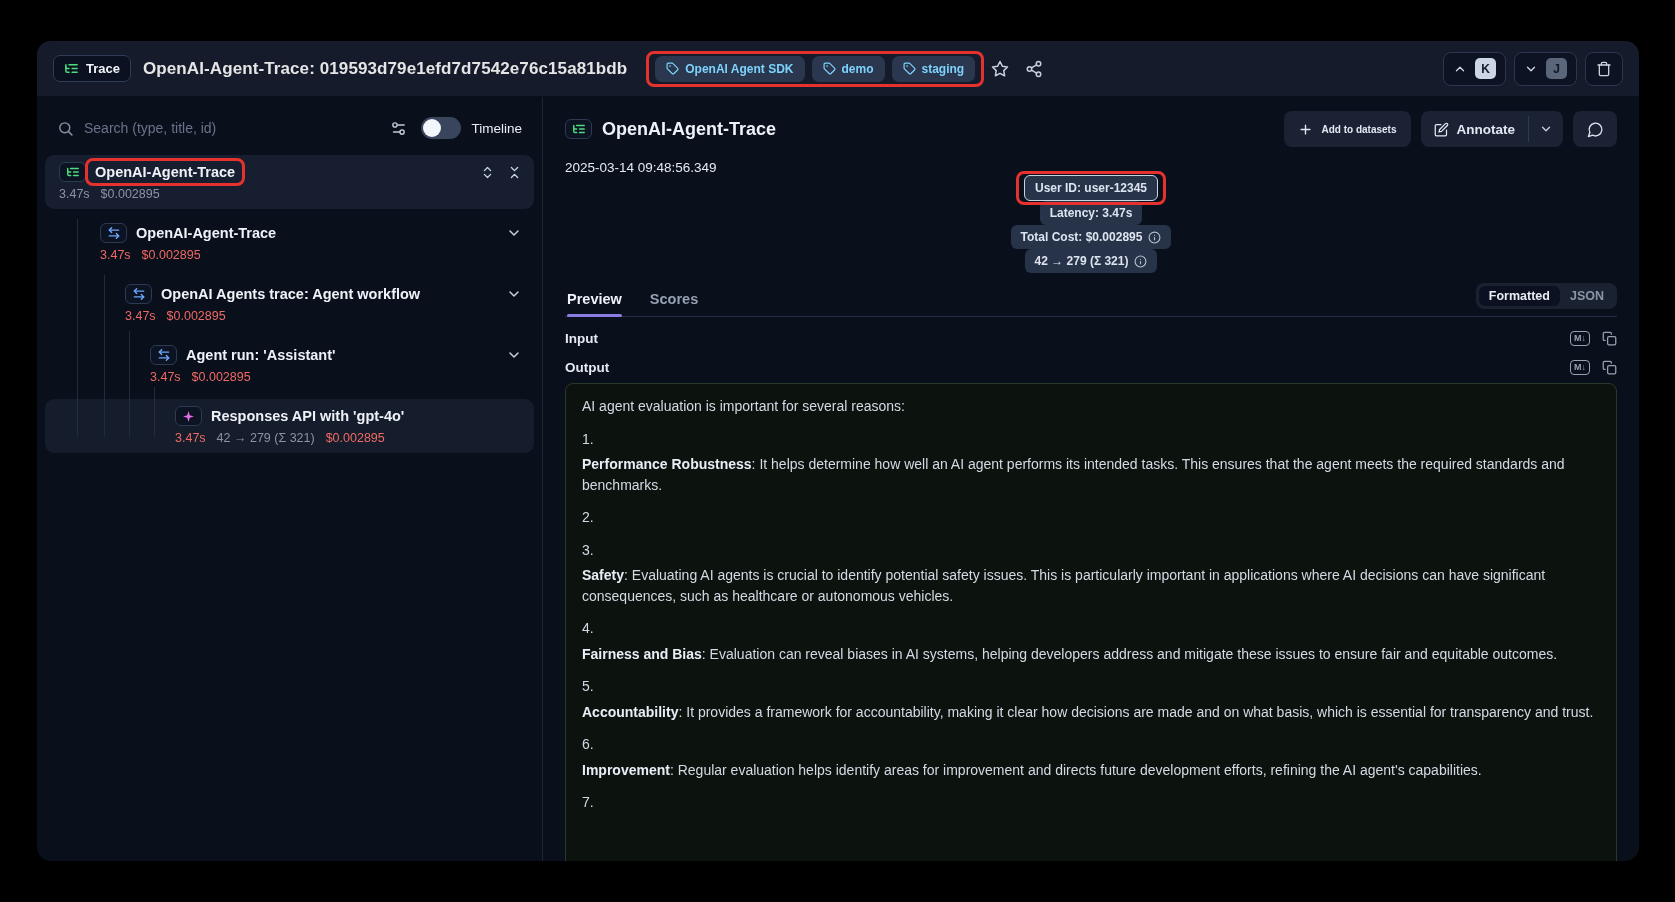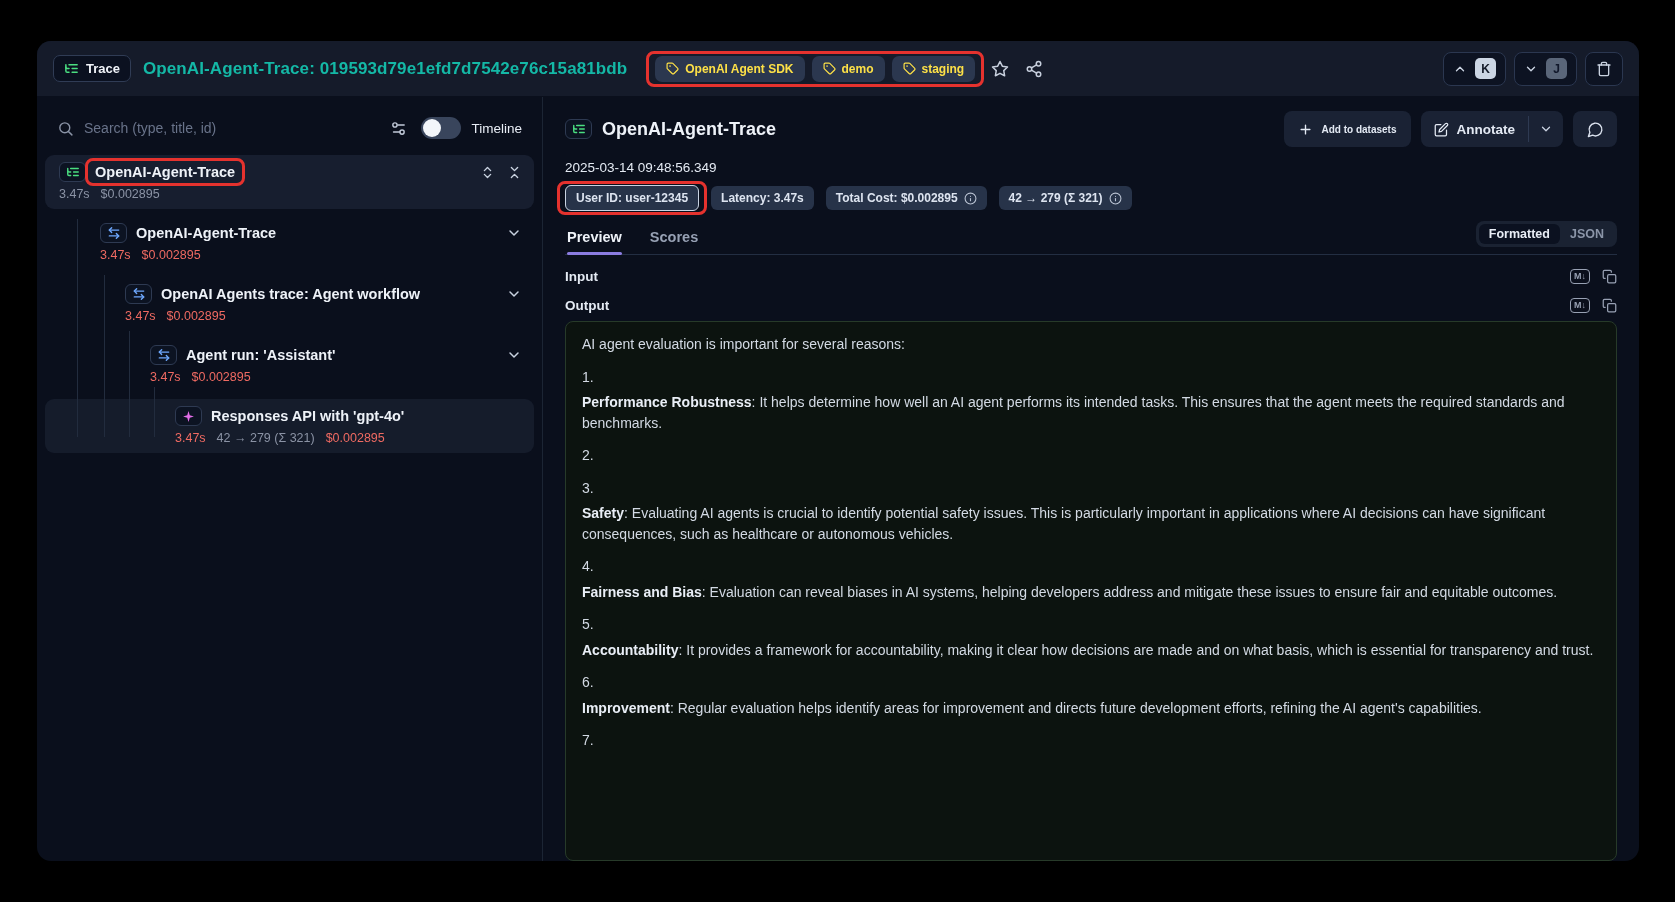--- a/index.html
+++ b/index.html
@@ -22,25 +22,25 @@
   .topbar {
     height:56px; flex-shrink:0; background:#151b2a;
     display:flex; align-items:center; padding:0 16px; gap:12px;
     border-bottom:1px solid #0a0f1c;
   }
   .trace-badge {
     display:flex; align-items:center; gap:7px;
     background:#0b1120; border:1px solid #303c55; border-radius:7px;
     padding:5px 10px; color:#f1f4f9; font-weight:700; font-size:13px;
   }
-  .topbar-title { color:#14b8a6; font-weight:700; font-size:17px; letter-spacing:.1px; }
+  .topbar-title { color:#e5e5e5; font-weight:700; font-size:17px; letter-spacing:.1px; }
   .tags { display:flex; gap:7px; margin-left:16px; }
   .tag {
     display:flex; align-items:center; gap:6px;
-    background:#2b374f; color:#fde047; font-size:12px; font-weight:700;
+    background:#2b374f; color:#7dd3fc; font-size:12px; font-weight:700;
     border-radius:7px; padding:6px 11px; cursor:pointer;
   }
   .topbar-icon { color:#c7cfdd; margin-left:4px; cursor:pointer; }
   .topbar-right { margin-left:auto; display:flex; gap:8px; align-items:center; }
   .nav-btn {
     display:flex; align-items:center; gap:8px; height:34px; padding:0 9px;
     background:#0d1322; border:1px solid #2b3750; border-radius:8px;
     color:#c9d2e0; cursor:pointer;
   }
   .keycap {
@@ -125,21 +125,21 @@
     color:#e4eaf4; font-size:13.5px; font-weight:700; cursor:pointer; }
   .split-divider { width:1px; background:#2e3a52; margin:5px 0; }
   .split-chev { display:flex; align-items:center; padding:0 10px; color:#c9d2e0; cursor:pointer; }
   .bubble-btn {
     width:44px; height:36px; background:#1a2234; border-radius:8px;
     display:flex; align-items:center; justify-content:center; color:#dbe2ee; cursor:pointer;
   }
 
   .timestamp { margin-top:13px; color:#e4eaf3; font-size:13.5px; }
 
-  .badges { margin-top:10px; display:flex; gap:12px; align-items:center; }
+  .badges { margin-top:0; display:flex; gap:0; align-items:center;flex-direction:column; }
   .pill {
     display:flex; align-items:center; gap:6px;
     background:#273349; border-radius:6px; padding:5px 10px;
     color:#dde4f0; font-size:12px; font-weight:700; white-space:nowrap;
   }
   .pill.userid { border:1.5px solid #c9d3e2; cursor:pointer; }
   .pill .info { color:#b9c2d2; cursor:pointer; }
 
   .tabs-row {
     margin-top:14px; position:relative; display:flex; gap:28px;

